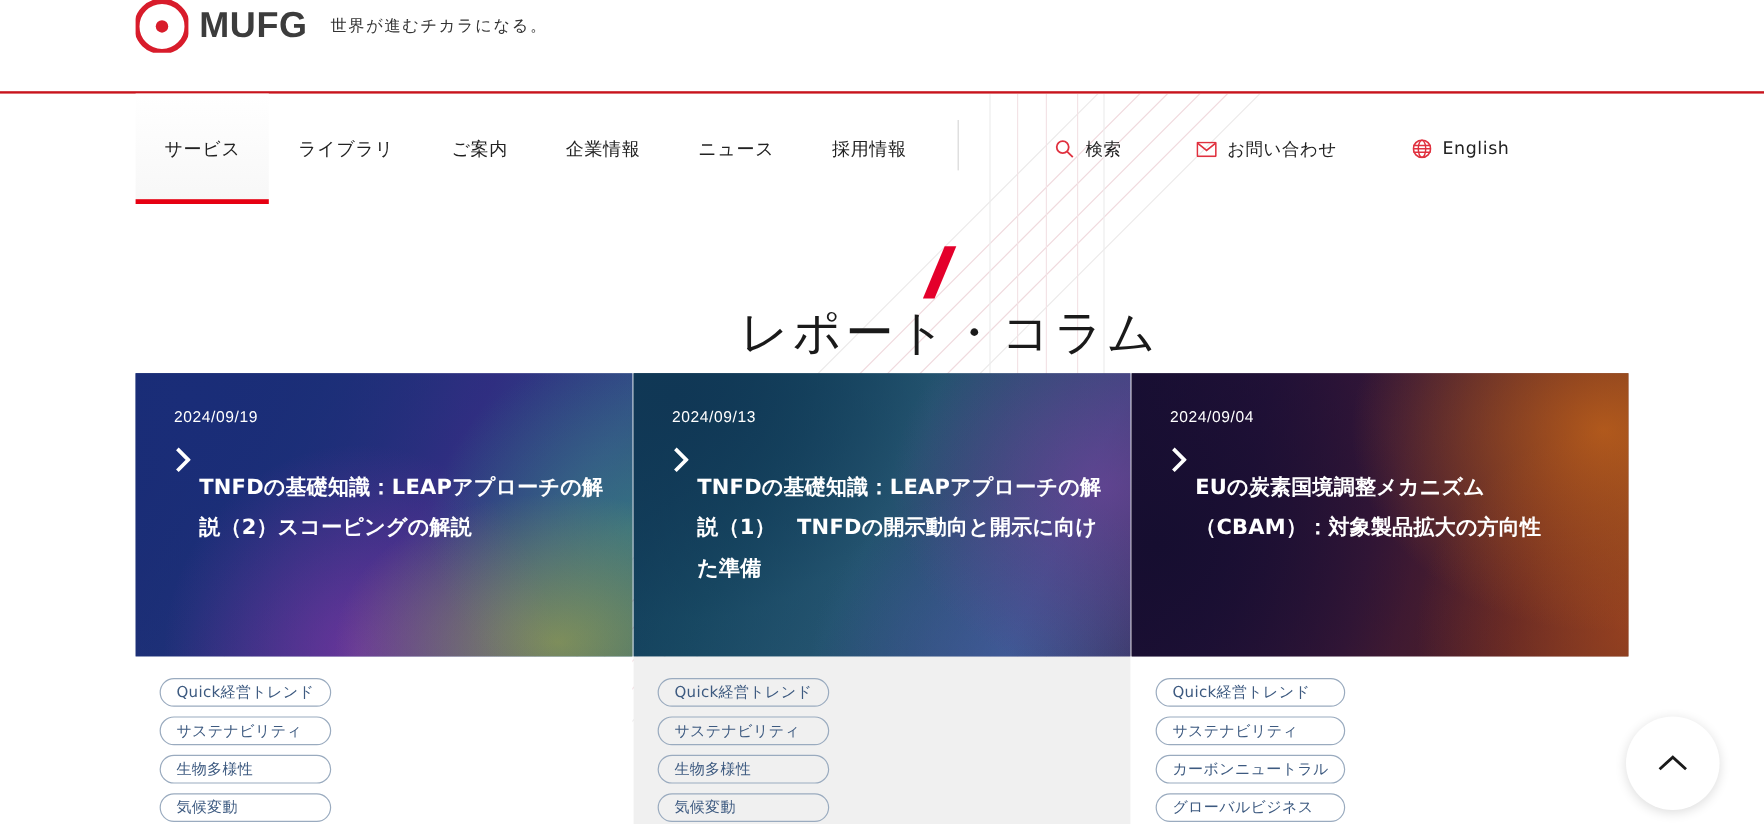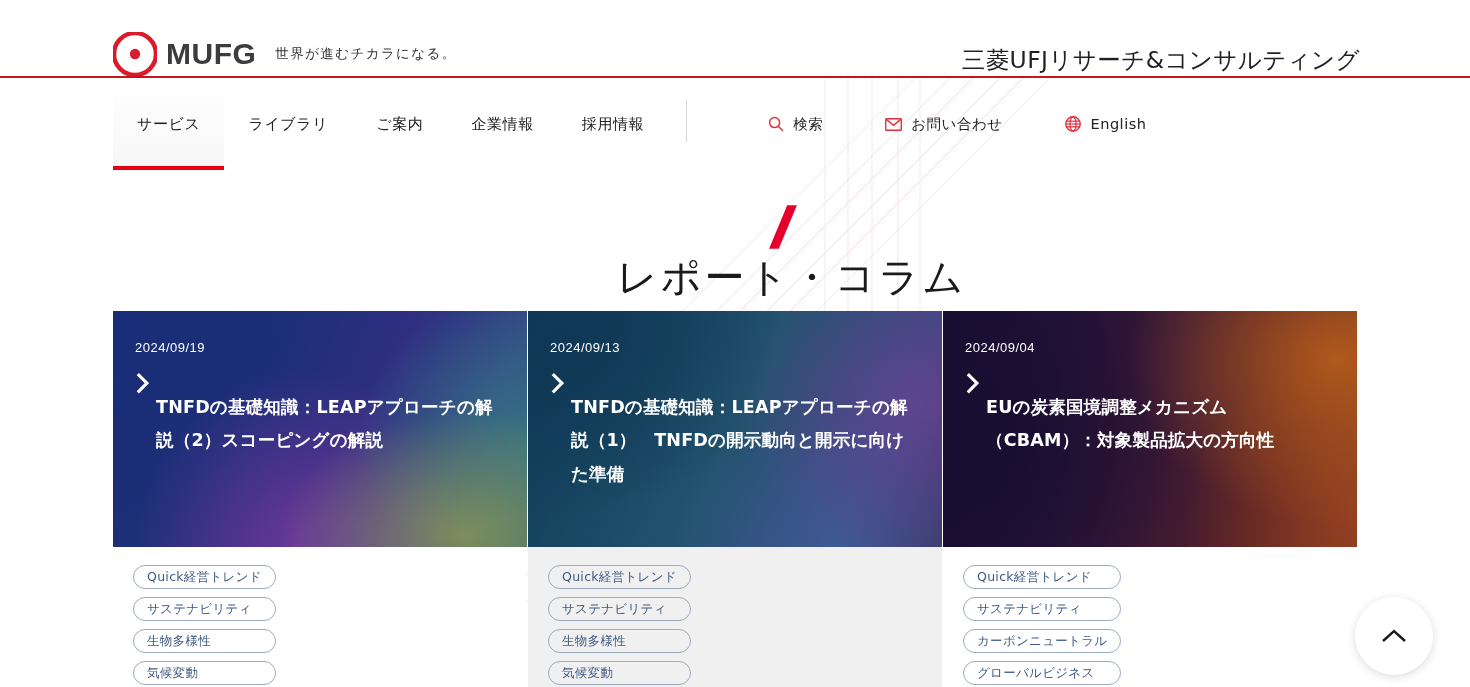--- a/index.html
+++ b/index.html
@@ -21,21 +21,21 @@
   }
 
   
   #header {
     position: relative;
     z-index: 5;
     height: 78px;
     background: #ffffff;
     border-bottom: 2px solid #c8141d;
     display: flex;
-    align-items: flex-end;
+    align-items: flex-start;
   }
   #brand-left {
     display: flex;
     align-items: center;
     margin-left: 113px;
   }
   .mufg-mark { width: 44px; height: 44px; flex: 0 0 44px; }
   .mufg-word {
     font-size: 30px;
     font-weight: bold;
@@ -169,21 +169,21 @@
   }
   .card.gap { margin-left: 1px; }
   .card-hero {
     height: 236px;
     position: relative;
     overflow: hidden;
   }
   .card-hero-inner {
     position: absolute;
     inset: 0;
-    padding: 29px 22px 0 22px;
+    padding: 29px 22px 0 32px;
   }
   .card-date {
     font-size: 13px;
     color: #ffffff;
     letter-spacing: 0.5px;
     margin-bottom: 12px;
     font-family: "Liberation Sans", sans-serif;
   }
   .card-title-wrap {
     display: flex;
@@ -308,36 +308,38 @@
 <div id="header">
   <div id="brand-left">
     <svg class="mufg-mark" viewBox="0 0 44 44">
       <circle cx="22" cy="22" r="21" fill="none" stroke="#d81c2b" stroke-width="4.5"></circle>
       <path d="M22 5.5 A16.5 16.5 0 0 1 22 38.5 A10.5 10.5 0 0 0 22 5.5 Z" fill="#d81c2b"></path>
       <circle cx="22" cy="22" r="5.2" fill="#d81c2b"></circle>
     </svg>
     <span class="mufg-word">MUFG</span>
     <span class="mufg-tagline">世界が進むチカラになる。</span>
   </div>
-  <div id="brand-right">三菱UFJリサーチ&amp;コンサルティング</div>
 </div>
 
 <div id="nav">
   <div id="nav-main">
     <div class="nav-item active">
       <span>サービス</span>
     </div>
     <div class="nav-item">
       <span>ライブラリ</span>
     </div>
     <div class="nav-item">
       <span>ご案内</span>
     </div>
     <div class="nav-item">
       <span>企業情報</span>
+    </div>
+    <div class="nav-item">
+      <span>ニュース</span>
     </div>
     <div class="nav-item">
       <span>採用情報</span>
     </div>
   </div>
   <div id="nav-sep"></div>
   <div id="nav-utils">
     <div class="util-item">
       <span class="util-icon">
         <svg width="16" height="16" viewBox="0 0 16 16">

